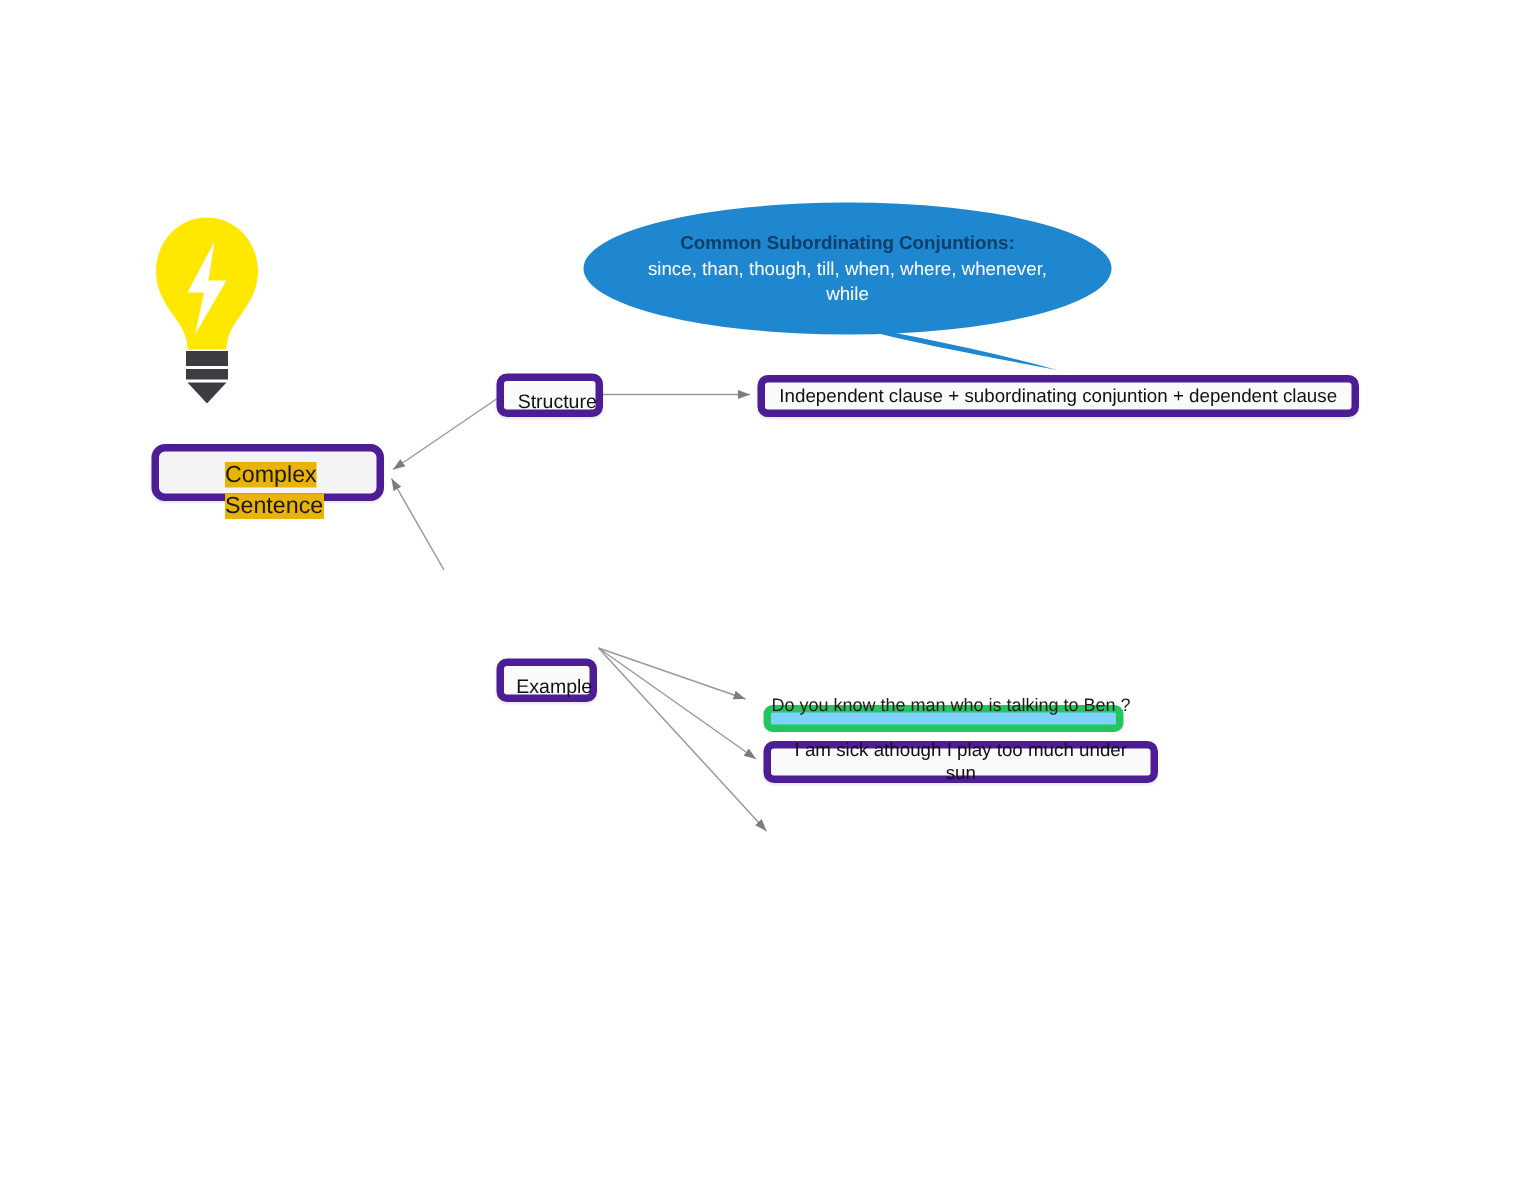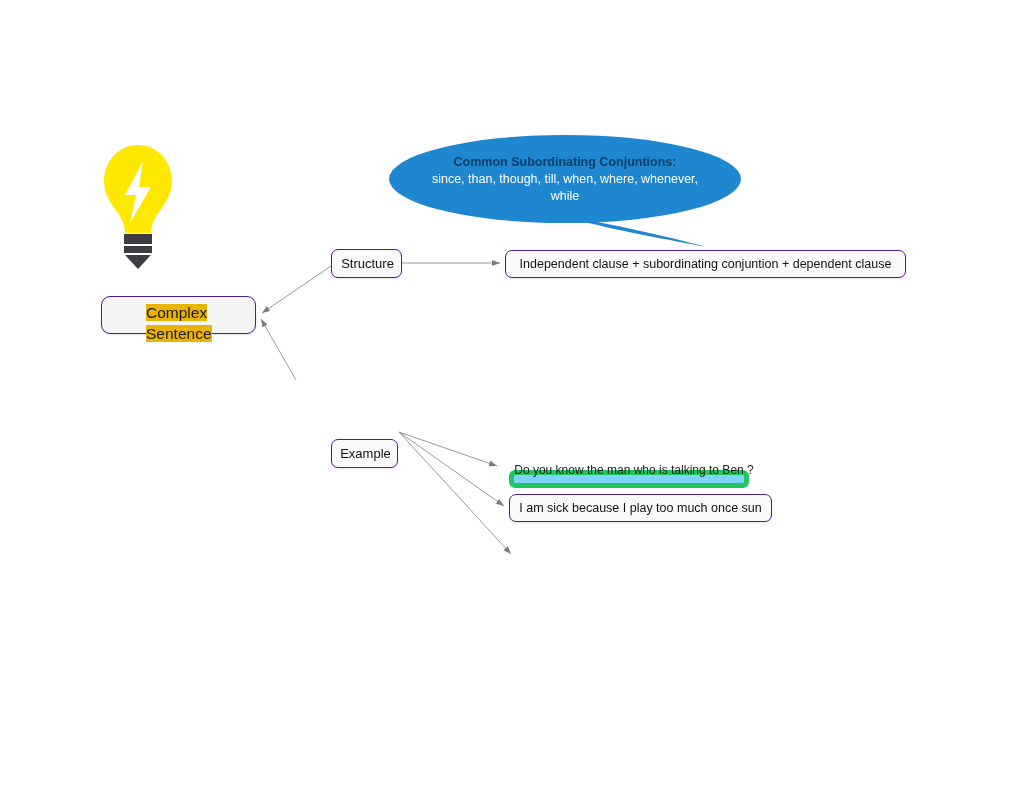--- a/index.html
+++ b/index.html
@@ -28,21 +28,21 @@
     width: 1024px;
     height: 791px;
     pointer-events: none;
   }
 
   
   .node {
     position: absolute;
     box-sizing: border-box;
     background: #fafafa;
-    border: 1px solid #4c1d95;
+    border: 5px solid #4c1d95;
     border-radius: 7px;
     box-shadow: 0 1px 2px rgba(0,0,0,0.10);
     color: #111111;
     font-size: 12.5px;
     line-height: 15px;
     text-align: center;
     overflow: visible;
   }
   .node .txt {
     display: block;
@@ -262,17 +262,17 @@
 
   <div class="node" id="node-example">
     <span class="txt">Example</span>
   </div>
 
   <div class="node" id="node-example-1">
     <span class="txt">Do you know the man who is talking to Ben ?</span>
   </div>
 
   <div class="node" id="node-example-2">
-    <span class="txt">I am sick because I play too much once sun</span>
+    <span class="txt">I am sick athough I play too much under sun</span>
   </div>
 
 
 </div>
 
 </body></html>

